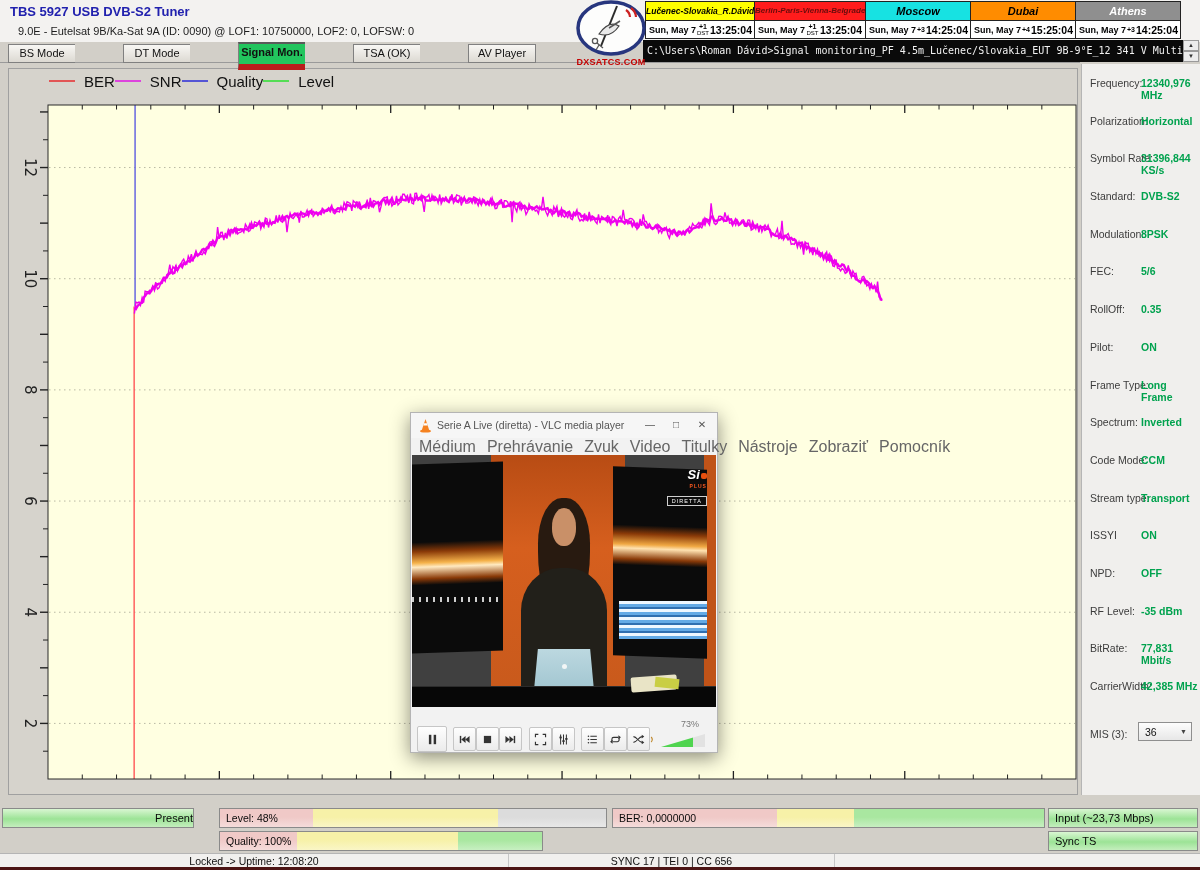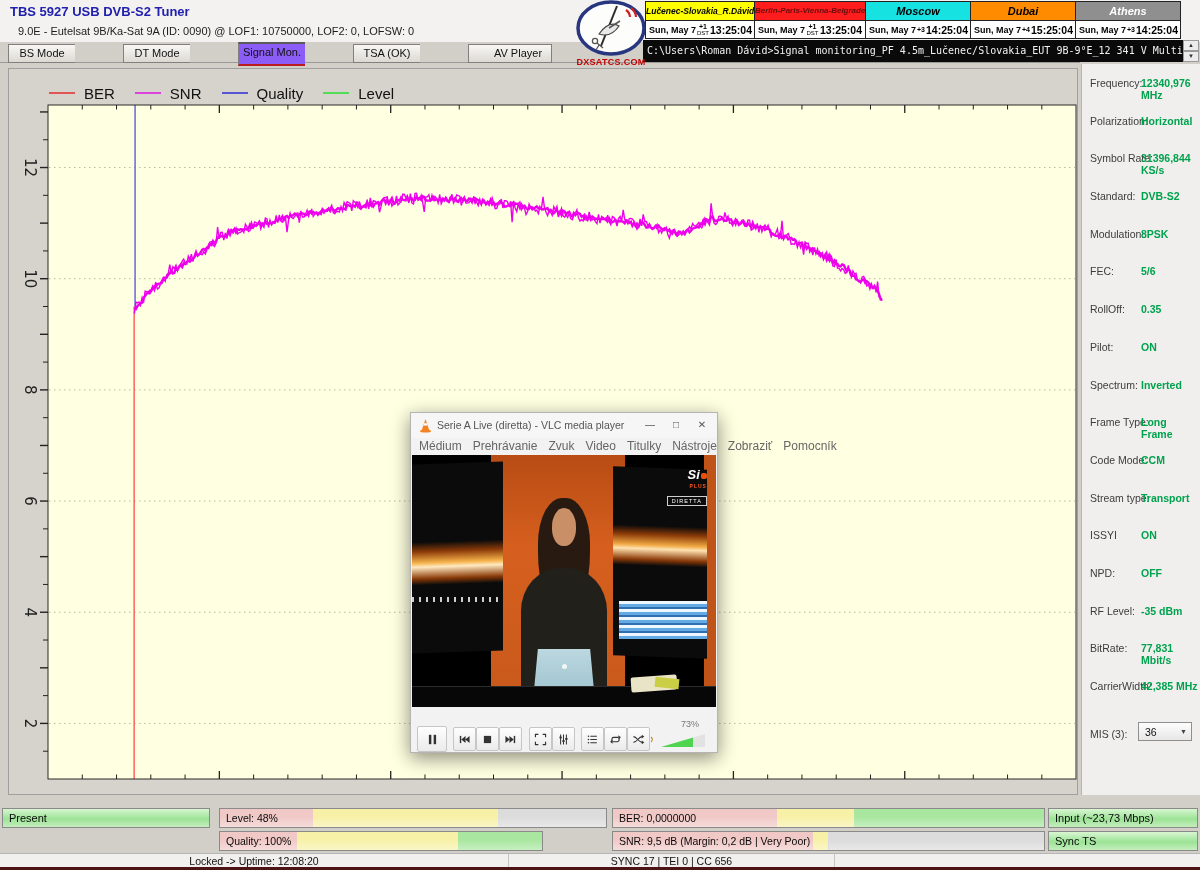--- a/index.html
+++ b/index.html
@@ -5,22 +5,22 @@
   html,body{margin:0;padding:0;background:#888;}
   .screen{position:relative;width:1200px;height:870px;background:#d2cfc8;
           font-family:"Liberation Sans",sans-serif;overflow:hidden;}
   
   .titlebar{position:absolute;left:0;top:0;width:1200px;height:42px;background:#f3f2f0;}
   .app-title{position:absolute;left:10px;top:4px;font-size:13px;font-weight:bold;color:#2121ae;}
   .app-subtitle{position:absolute;left:18px;top:25px;font-size:11px;color:#1c1c1c;}
   .tabstrip{position:absolute;left:8px;top:44px;display:flex;z-index:3;gap:48px;}
   .tab{width:66px;height:17px;line-height:17px;text-align:center;font-size:11px;color:#111;
        border:1px solid #808080;border-right:none;background:linear-gradient(#f8f7f4,#dcd9d2);cursor:default;}
-  .tab:last-child{border-right:1px solid #808080;padding-left:16px;}
-  .tab.active{background:#8b5cf6;height:20px;margin-top:-2px;border-top:2px solid #5a5a5a;border-bottom:2px solid #b91c1c;}
+  .tab:last-child{border-right:1px solid #808080;}
+  .tab.active{background:#22c55e;height:20px;margin-top:-2px;border-top:2px solid #5a5a5a;border-bottom:6px solid #b91c1c;font-weight:bold;}
   .strip-line{position:absolute;left:0;top:62px;width:1080px;height:1px;background:#9a9a9a;}
   
   .logo{position:absolute;left:558px;top:0;width:76px;height:67px;z-index:5;text-align:center;margin-left:15px;}
   .logo-text{position:absolute;left:0;bottom:0;width:100%;font-size:9px;font-weight:bold;color:#c40000;letter-spacing:.3px;}
   
   .clocks{position:absolute;left:645px;top:1px;display:flex;z-index:4;border:1px solid #222;}
   .clock{border-right:1px solid #222;}
   .clock:last-child{border-right:none;}
   .clock-city{height:18px;line-height:18px;text-align:center;font-weight:bold;font-style:italic;
               border-bottom:1px solid #222;white-space:nowrap;overflow:hidden;}
@@ -30,21 +30,21 @@
   .c-off b{font-size:7px;} .c-off i{font-size:6px;font-style:normal;}
   .c-time{font-size:10.5px;font-weight:bold;white-space:nowrap;}
   
   .console{position:absolute;left:643px;top:40px;width:540px;height:22px;background:#0a0a0a;color:#f2f2f2;
            font-family:"DejaVu Sans Mono",monospace;font-size:10px;line-height:22px;white-space:nowrap;
            overflow:hidden;padding-left:4px;box-sizing:border-box;z-index:4;}
   .console-scroll{position:absolute;left:1183px;top:40px;width:16px;height:22px;z-index:4;display:flex;flex-direction:column;}
   .console-scroll div{flex:1;background:#ececec;border:1px solid #9a9a9a;font-size:6px;line-height:9px;text-align:center;color:#333;}
   
   .chart-panel{position:absolute;left:8px;top:68px;width:1070px;height:727px;background:#d6d3cc;border:1px solid #a0a0a0;box-sizing:border-box;}
-  .legend{position:absolute;left:40px;top:12px;height:24px;display:flex;align-items:center;gap:20px;text-align:center;}
+  .legend{position:absolute;left:40px;top:0;height:24px;display:flex;align-items:center;text-align:center;}
   .legend-item{display:flex;align-items:center;gap:9px;}
   .legend-swatch{width:26px;height:2px;}
   .legend-label{font-size:15px;color:#111;}
   
   .sidebar{position:absolute;left:1081px;top:64px;width:119px;height:731px;background:#f0efed;
            border-left:1px solid #b5b5b5;box-sizing:border-box;padding-top:10px;}
   .param{position:relative;height:37.7px;}
   .param-label{position:absolute;left:8px;top:3px;font-size:10.5px;color:#3c3c3c;}
   .param-value{position:absolute;left:59px;top:3px;font-size:10.5px;font-weight:bold;}
   .mis-row{margin-top:10px;}
@@ -62,22 +62,22 @@
   .statusbar .cell{border-right:1px solid #c6c6c6;font-size:10.5px;line-height:14px;text-align:center;color:#111;white-space:nowrap;overflow:hidden;}
   .bottom-strip{position:absolute;left:0;top:867px;width:1200px;height:3px;background:#4c1414;}
   
   .vlc{position:absolute;left:410px;top:412px;width:308px;height:341px;background:#f2f2f2;border:1px solid #b4b4b4;
        box-sizing:border-box;box-shadow:0 5px 18px rgba(0,0,0,.45);z-index:6;}
   .vlc-titlebar{position:absolute;left:0;top:0;width:100%;height:25px;background:#f6f6f6;}
   .vlc-title{position:absolute;left:26px;top:6px;font-size:10.5px;color:#555;white-space:nowrap;}
   .vlc-controls{position:absolute;right:2px;top:0;display:flex;}
   .vlc-wbtn{width:26px;height:24px;text-align:center;line-height:24px;font-size:10px;color:#555;}
   .vlc-menubar{position:absolute;left:0;top:25px;width:100%;height:17px;display:flex;gap:11px;padding-left:8px;box-sizing:border-box;}
-  .vlc-menu-item{font-size:12px;color:#666;line-height:17px;white-space:nowrap;}
-  .vlc-video{position:absolute;left:1px;top:42px;width:304px;height:252px;background:#000000;overflow:hidden;}
+  .vlc-menu-item{font-size:16px;color:#666;line-height:17px;white-space:nowrap;}
+  .vlc-video{position:absolute;left:1px;top:42px;width:304px;height:252px;background:#404040;overflow:hidden;}
   .vlc-seekrow{position:absolute;left:0;top:294px;width:100%;height:18px;}
   .vlc-time{position:absolute;top:3px;font-size:10px;color:#333;}
   .vlc-seek{position:absolute;left:40px;right:42px;top:7px;height:5px;background:linear-gradient(#cfcfcf,#e6e6e6);border-radius:3px;border:1px solid #c0c0c0;}
   .vlc-btnrow{position:absolute;left:0;top:312px;width:100%;height:28px;}
   .vbtn{position:absolute;top:2px;width:21px;height:22px;border:1px solid #c6c6c6;border-radius:2px;
         background:linear-gradient(#fefefe,#ebebeb);display:flex;align-items:center;justify-content:center;}
   .vbtn svg{width:13px;height:13px;}
   .vbtn.big{width:28px;height:24px;top:1px;}
   .vol-label{position:absolute;right:18px;top:-6px;font-size:9px;color:#777;}
   .vol-tri{position:absolute;right:12px;top:9px;width:44px;height:13px;
@@ -337,26 +337,26 @@
       </div>
       <div class="param">
         <span class="param-label">RollOff:</span>
         <span class="param-value" style="color:#00a24e">0.35</span>
       </div>
       <div class="param">
         <span class="param-label">Pilot:</span>
         <span class="param-value" style="color:#00a24e">ON</span>
       </div>
       <div class="param">
+        <span class="param-label">Frame Type:</span>
+        <span class="param-value" style="color:#00a24e">Long Frame</span>
+      </div>
+      <div class="param">
         <span class="param-label">Spectrum:</span>
         <span class="param-value" style="color:#00a24e">Inverted</span>
-      </div>
-      <div class="param">
-        <span class="param-label">Frame Type:</span>
-        <span class="param-value" style="color:#00a24e">Long Frame</span>
       </div>
       <div class="param">
         <span class="param-label">Code Mode:</span>
         <span class="param-value" style="color:#00a24e">CCM</span>
       </div>
       <div class="param">
         <span class="param-label">Stream type:</span>
         <span class="param-value" style="color:#00a24e">Transport</span>
       </div>
       <div class="param">
@@ -510,21 +510,21 @@
           <svg viewBox="0 0 18 18">
             <path d="M2,5 C7,5 9,13 14,13" fill="none" stroke="#333" stroke-width="1.5"></path>
             <path d="M2,13 C7,13 9,5 14,5" fill="none" stroke="#333" stroke-width="1.5"></path>
             <polygon points="13.5,2.5 17,5 13.5,7.5" fill="#333"></polygon>
             <polygon points="13.5,10.5 17,13 13.5,15.5" fill="#333"></polygon>
           </svg>
         </div>
       </div>
   </div>
 
-  <div class="status-box" style="left:2px;top:808px;width:208px;"><span>Present</span></div>
+  <div class="status-box" style="left:2px;top:808px;width:192px;text-align:right;"><span>Present</span></div>
   <div class="meter-bar" style="left:219px;top:808px;width:388px;" id="bar-level">
       <div class="zone" style="left: 0%; width: 24%; background: linear-gradient(rgb(240, 201, 199), rgb(240, 201, 199) 45%, rgba(255, 255, 255, 0.35)) rgb(240, 201, 199);"></div>
       <div class="zone" style="left: 24%; width: 48%; background: linear-gradient(rgb(247, 241, 168), rgb(247, 241, 168) 45%, rgba(255, 255, 255, 0.35)) rgb(247, 241, 168);"></div>
       <div class="zone" style="left: 72%; width: 28%; background: linear-gradient(rgb(220, 220, 220), rgb(220, 220, 220) 45%, rgba(255, 255, 255, 0.35)) rgb(220, 220, 220);"></div>
       <div class="blabel">Level: 48%</div>
     </div>
   <div class="meter-bar" style="left:612px;top:808px;width:433px;" id="bar-ber">
       <div class="zone" style="left: 0%; width: 38%; background: linear-gradient(rgb(240, 201, 199), rgb(240, 201, 199) 45%, rgba(255, 255, 255, 0.35)) rgb(240, 201, 199);"></div>
       <div class="zone" style="left: 38%; width: 18%; background: linear-gradient(rgb(247, 241, 168), rgb(247, 241, 168) 45%, rgba(255, 255, 255, 0.35)) rgb(247, 241, 168);"></div>
       <div class="zone" style="left: 56%; width: 44%; background: linear-gradient(rgb(169, 231, 160), rgb(169, 231, 160) 45%, rgba(255, 255, 255, 0.35)) rgb(169, 231, 160);"></div>
@@ -532,26 +532,20 @@
     </div>
   <div class="status-box" style="left:1048px;top:808px;width:150px;"><span>Input (~23,73 Mbps)</span></div>
 
   <div class="status-box" style="left:2px;top:831px;width:212px;margin-top:25px;"><span>Lock</span></div>
   <div class="meter-bar" style="left:219px;top:831px;width:324px;" id="bar-quality">
       <div class="zone" style="left: 0%; width: 24%; background: linear-gradient(rgb(240, 201, 199), rgb(240, 201, 199) 45%, rgba(255, 255, 255, 0.35)) rgb(240, 201, 199);"></div>
       <div class="zone" style="left: 24%; width: 50%; background: linear-gradient(rgb(247, 241, 168), rgb(247, 241, 168) 45%, rgba(255, 255, 255, 0.35)) rgb(247, 241, 168);"></div>
       <div class="zone" style="left: 74%; width: 26%; background: linear-gradient(rgb(169, 231, 160), rgb(169, 231, 160) 45%, rgba(255, 255, 255, 0.35)) rgb(169, 231, 160);"></div>
       <div class="blabel">Quality: 100%</div>
     </div>
-  <div class="meter-bar" style="left:612px;top:831px;width:433px;" id="bar-snr">
-      <div class="zone" style="left: 0%; width: 46.5%; background: linear-gradient(rgb(240, 201, 199), rgb(240, 201, 199) 45%, rgba(255, 255, 255, 0.35)) rgb(240, 201, 199);"></div>
-      <div class="zone" style="left: 46.5%; width: 3.5%; background: linear-gradient(rgb(247, 241, 168), rgb(247, 241, 168) 45%, rgba(255, 255, 255, 0.35)) rgb(247, 241, 168);"></div>
-      <div class="zone" style="left: 50%; width: 50%; background: linear-gradient(rgb(220, 220, 220), rgb(220, 220, 220) 45%, rgba(255, 255, 255, 0.35)) rgb(220, 220, 220);"></div>
-      <div class="blabel">SNR: 9,5 dB (Margin: 0,2 dB | Very Poor)</div>
-    </div>
   <div class="status-box" style="left:1048px;top:831px;width:150px;"><span>Sync TS</span></div>
 
   <div class="statusbar">
     <div class="cell" style="width:508px;">Locked -&gt; Uptime: 12:08:20</div>
     <div class="cell" style="width:325px;">SYNC 17 | TEI 0 | CC 656</div>
   </div>
   <div class="bottom-strip"></div>
 
 </div>
 

